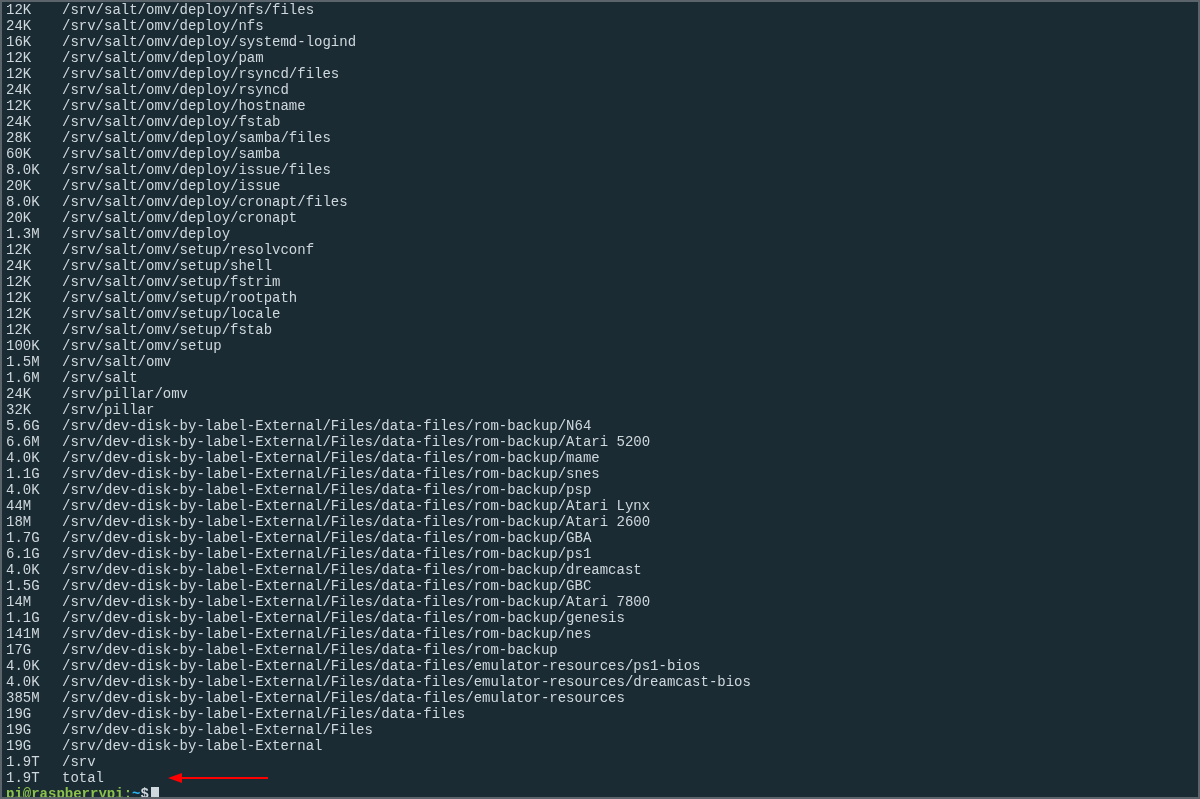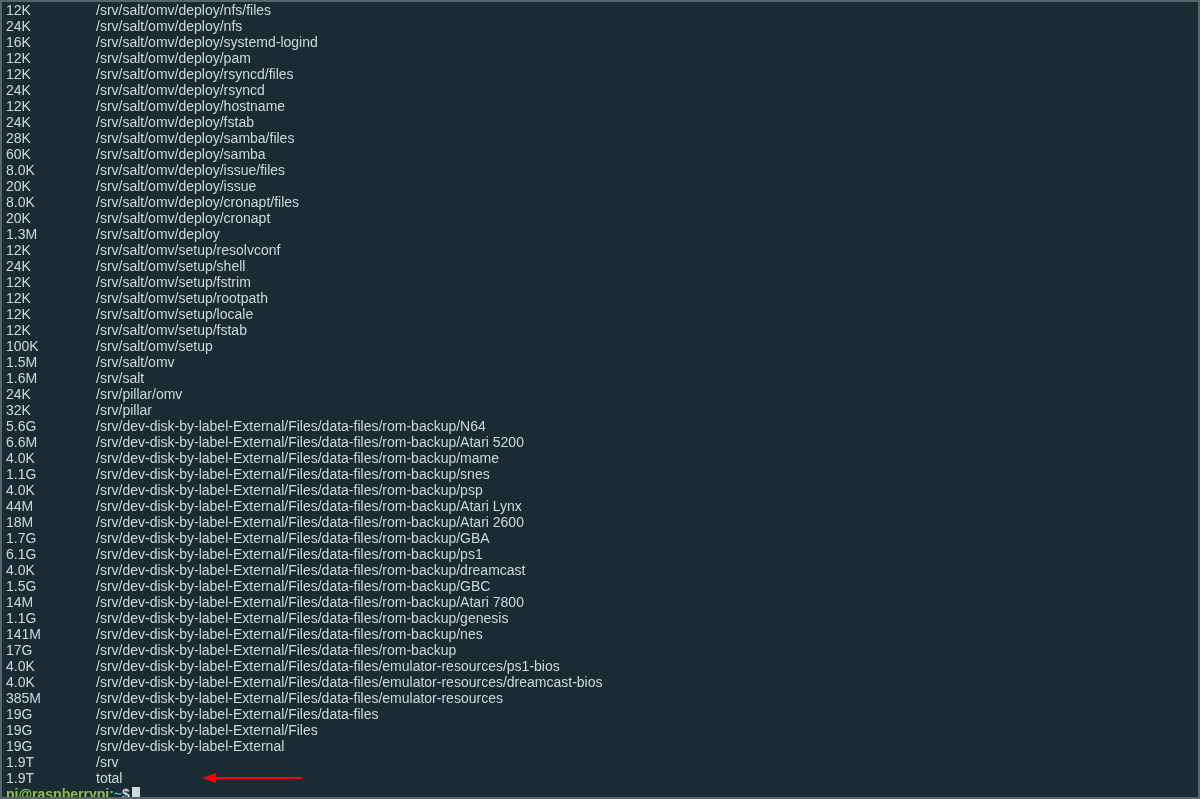--- a/index.html
+++ b/index.html
@@ -6,21 +6,21 @@
     margin: 0;
     padding: 0;
     background: #fff;
   }
   .terminal {
     width: 1196px;
     height: 795px;
     margin: 0;
     background: #1b2b34;
     color: #cfd8dc;
-    font-family: Liberation Sans, sans-serif;
+    font-family: Liberation Mono, monospace;
     font-size: 14px;
     line-height: 16px;
     letter-spacing: 0;
     overflow: hidden;
     position: relative;
     border: 2px solid #5a646a;
     box-sizing: content-box;
   }
   .output {
     padding: 0 4px 0 4px;
@@ -29,21 +29,20 @@
   .row {
     display: flex;
   }
   .size-col {
     width: 56px;
     flex: 0 0 56px;
   }
   .path-col {
     flex: 1 1 auto;
     position: relative;
-    margin-left: 34px;
   }
   .prompt-line {
     padding: 0 4px;
     display: flex;
     align-items: center;
     background: #1b2b34;
     gap: 0;
   }
   .prompt-user {
     color: #8bc34a;

